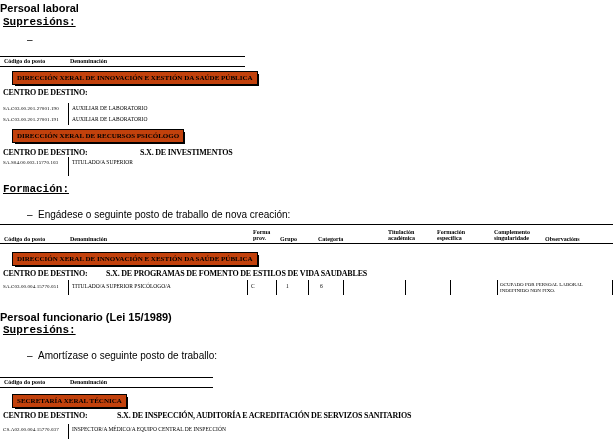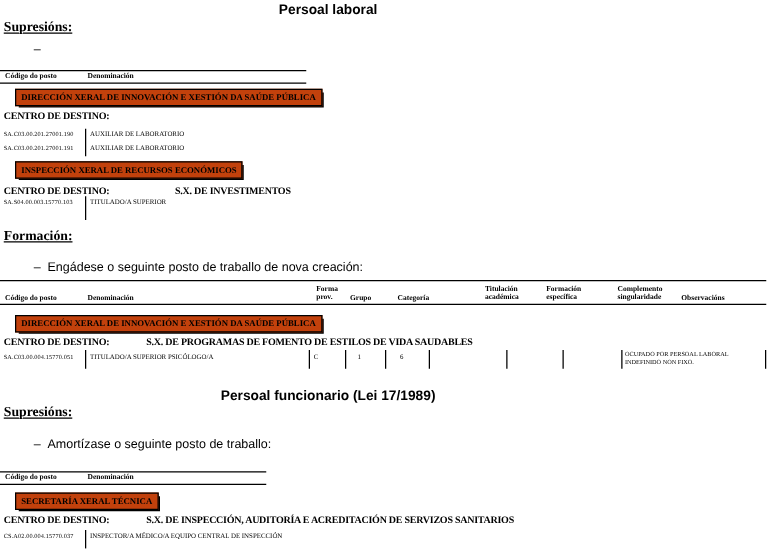--- a/index.html
+++ b/index.html
@@ -1,19 +1,19 @@
 <!DOCTYPE html>
 <html><head>
 <meta charset="utf-8">
 <style>
   html,body { margin:0; padding:0; background:#ffffff; }
   .doc { position:relative; width:615px; height:439px; background:#ffffff; color:#000; overflow:hidden; }
   .abs { position:absolute; white-space:nowrap; }
-  .title { font-family:"Liberation Sans",sans-serif; font-size:11px; font-weight:bold; text-align:center; }
-  .heading { font-family:Liberation Serif, serif; font-size:11px; font-weight:bold; text-decoration:underline; }
+  .title { font-family:"Liberation Sans",sans-serif; font-size:11px; font-weight:bold; }
+  .heading { font-family:Liberation Mono, monospace; font-size:11px; font-weight:bold; text-decoration:underline; }
   .bullet { font-family:"Liberation Sans",sans-serif; font-size:10px; }
   .rule { border-top:1px solid #000; height:0; }
   .th { font-family:"Liberation Serif",serif; font-size:6px; font-weight:bold; }
   .th2 { line-height:6px; }
   .dirbox { font-family:"Liberation Serif",serif; font-size:7px; font-weight:bold; border:1px solid #000;
             box-shadow:2px 2px 0 -1px #000; padding:2px 4px; background:#c2410c; }
   .centro { font-family:"Liberation Serif",serif; font-size:8px; font-weight:bold; letter-spacing:-0.2px; }
   .code { font-family:"Liberation Serif",serif; font-size:5px; letter-spacing:0.1px; }
   .denom { font-family:"Liberation Serif",serif; font-size:5.5px; }
   .cell { font-family:"Liberation Serif",serif; font-size:5.5px; }
@@ -36,21 +36,21 @@
   <div class="abs rule" style="left:0;top:66px;width:245px"></div>
 
   <div class="abs dirbox" style="left:12px;top:71px">DIRECCIÓN XERAL DE INNOVACIÓN E XESTIÓN DA SAÚDE PÚBLICA</div>
   <div class="abs centro" style="left:3px;top:88px">CENTRO DE DESTINO:</div>
   <div class="abs vline" style="left:68px;top:103px;height:22px"></div>
   <div class="abs code" style="left:3px;top:106px">SA.C03.00.201.27001.190</div>
   <div class="abs denom" style="left:72px;top:105px">AUXILIAR DE LABORATORIO</div>
   <div class="abs code" style="left:3px;top:117px">SA.C03.00.201.27001.191</div>
   <div class="abs denom" style="left:72px;top:116px">AUXILIAR DE LABORATORIO</div>
 
-  <div class="abs dirbox" style="left:12px;top:129px">INSPECCIÓN XERAL DE RECURSOS ECONÓMICOS</div>
+  <div class="abs dirbox" style="left:12px;top:129px">DIRECCIÓN XERAL DE RECURSOS PSICÓLOGO</div>
   <div class="abs centro" style="left:3px;top:148px">CENTRO DE DESTINO:</div>
   <div class="abs centro" style="left:140px;top:148px">S.X. DE INVESTIMENTOS</div>
   <div class="abs vline" style="left:68px;top:157px;height:19px"></div>
   <div class="abs code" style="left:3px;top:160px">SA.S04.00.003.15770.103</div>
   <div class="abs denom" style="left:72px;top:159px">TITULADO/A SUPERIOR</div>
 
   <div class="abs heading" style="left:3px;top:183px">Formación:</div>
   <span class="abs bullet" style="left:27px;top:209px">–</span>
   <span class="abs bullet" style="left:38px;top:209px">Engádese o seguinte posto de traballo de nova creación:</span>
 
@@ -73,40 +73,40 @@
   </div>
   <div class="abs th th2" style="left:494px;top:229px">
     <div>Complemento</div>
     <div>singularidade</div>
   </div>
   <div class="abs th" style="left:545px;top:236px">Observacións</div>
   <div class="abs rule" style="left:0;top:243px;width:613px"></div>
 
   <div class="abs dirbox" style="left:12px;top:252px">DIRECCIÓN XERAL DE INNOVACIÓN E XESTIÓN DA SAÚDE PÚBLICA</div>
   <div class="abs centro" style="left:3px;top:269px">CENTRO DE DESTINO:</div>
-  <div class="abs centro" style="left:117px;top:269px">S.X. DE PROGRAMAS DE FOMENTO DE ESTILOS DE VIDA SAUDABLES</div>
+  <div class="abs centro" style="left:106px;top:269px">S.X. DE PROGRAMAS DE FOMENTO DE ESTILOS DE VIDA SAUDABLES</div>
 
   <div class="abs vline" style="left:68px;top:280px;height:15px"></div>
   <div class="abs code" style="left:3px;top:284px">SA.C03.00.004.15770.051</div>
   <div class="abs denom" style="left:72px;top:283px">TITULADO/A SUPERIOR PSICÓLOGO/A</div>
   <div class="abs vline" style="left:247px;top:280px;height:15px"></div>
   <div class="abs cell" style="left:251px;top:283px">C</div>
   <div class="abs vline" style="left:276px;top:280px;height:15px"></div>
   <div class="abs cell" style="left:286px;top:283px">1</div>
   <div class="abs vline" style="left:308px;top:280px;height:15px"></div>
   <div class="abs cell" style="left:320px;top:283px">6</div>
   <div class="abs vline" style="left:343px;top:280px;height:15px"></div>
   <div class="abs vline" style="left:405px;top:280px;height:15px"></div>
   <div class="abs vline" style="left:450px;top:280px;height:15px"></div>
   <div class="abs vline" style="left:497px;top:280px;height:15px"></div>
   <div class="abs obs" style="left:500px;top:282px">OCUPADO POR PERSOAL LABORAL</div>
   <div class="abs obs" style="left:500px;top:288px">INDEFINIDO NON FIXO.</div>
   <div class="abs vline" style="left:612px;top:280px;height:15px"></div>
 
-  <div class="abs title" style="left:0;top:311px;width:525px">Persoal funcionario (Lei 17/1989)</div>
+  <div class="abs title" style="left:0;top:311px;width:525px">Persoal funcionario (Lei 15/1989)</div>
   <div class="abs heading" style="left:3px;top:324px">Supresións:</div>
   <span class="abs bullet" style="left:27px;top:350px">–</span>
   <span class="abs bullet" style="left:38px;top:350px">Amortízase o seguinte posto de traballo:</span>
 
   <div class="abs rule" style="left:0;top:377px;width:213px"></div>
   <div class="abs th" style="left:4px;top:379px">Código do posto</div>
   <div class="abs th" style="left:70px;top:379px">Denominación</div>
   <div class="abs rule" style="left:0;top:387px;width:213px"></div>
 
   <div class="abs dirbox" style="left:12px;top:394px">SECRETARÍA XERAL TÉCNICA</div>

